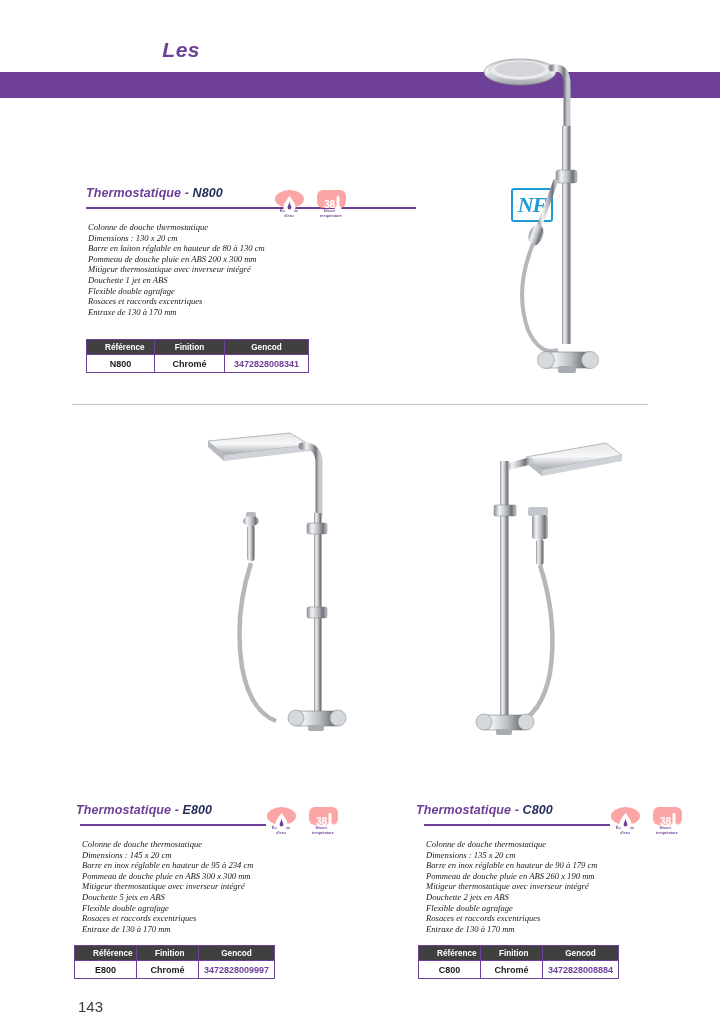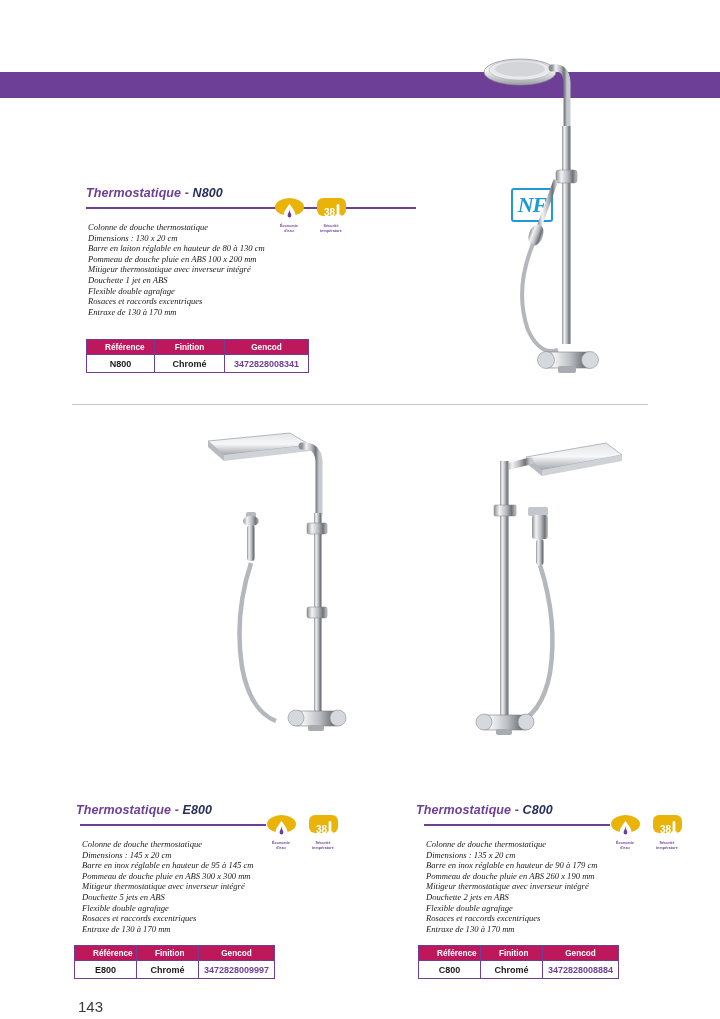--- a/index.html
+++ b/index.html
@@ -90,23 +90,23 @@
     line-height: 10.6px;
     color: #1a1a1a;
     white-space: nowrap;
   }
 
   
   .picto-group { position: absolute; display: flex; gap: 8px; }
   .picto { width: 34px; text-align: center; position: relative; }
   .picto .badge {
     width: 29px; height: 18px;
-    margin: 8px auto;
+    margin: 0 auto;
     border-radius: 50%;
-    background: #eab308;
+    background: #fca5a5;
     position: relative;
   }
   .picto .badge.sq {
     border-radius: 6px;
   }
   .picto .cap {
     font-size: 3.6px;
     line-height: 4.4px;
     color: #6d3f96;
     font-weight: bold;
@@ -115,21 +115,21 @@
   }
   .drop-svg, .therm-svg { position: absolute; left: 0; top: 0; }
 
   
   table.ref-table {
     border-collapse: collapse;
     font-size: 8.4px;
     table-layout: fixed;
   }
   table.ref-table th {
-    background: #be185d;
+    background: #404040;
     color: #ffffff;
     font-weight: bold;
     font-size: 8.2px;
     height: 15px;
     border: 1px solid #6d3f96;
     padding: 0 18px;
     text-align: center;
     font-family: "Liberation Sans", sans-serif;
   }
   table.ref-table td {
@@ -161,20 +161,21 @@
   }
 
   
   .shower { position: absolute; }
 </style>
 </head>
 <body>
 
 <div class="header-band"></div>
 <div class="header-title-wrap">
+  <span class="header-les">Les</span>
 </div>
 
 <div class="nf-logo">NF</div>
 
 <svg class="shower" style="left:470px; top:30px;" width="140" height="370" viewBox="0 0 140 370">
   <defs>
     <linearGradient id="chr1" x1="0" y1="0" x2="1" y2="0">
       <stop offset="0%" stop-color="#8f9196"></stop>
       <stop offset="25%" stop-color="#f2f3f4"></stop>
       <stop offset="55%" stop-color="#b9bcc1"></stop>
@@ -237,21 +238,21 @@
       </div>
       <div class="cap">Sécurité</div>
       <div class="cap">température</div>
     </div>
   </div>
 
   <div class="spec-list" style="position:absolute; left:88px; top:222px;">
     <div>Colonne de douche thermostatique</div>
     <div>Dimensions : 130 x 20 cm</div>
     <div>Barre en laiton réglable en hauteur de 80 à 130 cm</div>
-    <div>Pommeau de douche pluie en ABS 100 x 200 mm</div>
+    <div>Pommeau de douche pluie en ABS 200 x 300 mm</div>
     <div>Mitigeur thermostatique avec inverseur intégré</div>
     <div>Douchette 1 jet en ABS</div>
     <div>Flexible double agrafage</div>
     <div>Rosaces et raccords excentriques</div>
     <div>Entraxe de 130 à 170 mm</div>
   </div>
 
   <table class="ref-table" style="position:absolute; left:86px; top:339px; width:222px;">
     <colgroup>
         <col style="width:68px">
@@ -381,21 +382,21 @@
         </svg>
       </div>
       <div class="cap">Sécurité</div>
       <div class="cap">température</div>
     </div>
   </div>
 
   <div class="spec-list" style="position:absolute; left:82px; top:839px;">
     <div>Colonne de douche thermostatique</div>
     <div>Dimensions : 145 x 20 cm</div>
-    <div>Barre en inox réglable en hauteur de 95 à 145 cm</div>
+    <div>Barre en inox réglable en hauteur de 95 à 234 cm</div>
     <div>Pommeau de douche pluie en ABS 300 x 300 mm</div>
     <div>Mitigeur thermostatique avec inverseur intégré</div>
     <div>Douchette 5 jets en ABS</div>
     <div>Flexible double agrafage</div>
     <div>Rosaces et raccords excentriques</div>
     <div>Entraxe de 130 à 170 mm</div>
   </div>
 
   <table class="ref-table" style="position:absolute; left:74px; top:945px; width:200px;">
     <colgroup>

